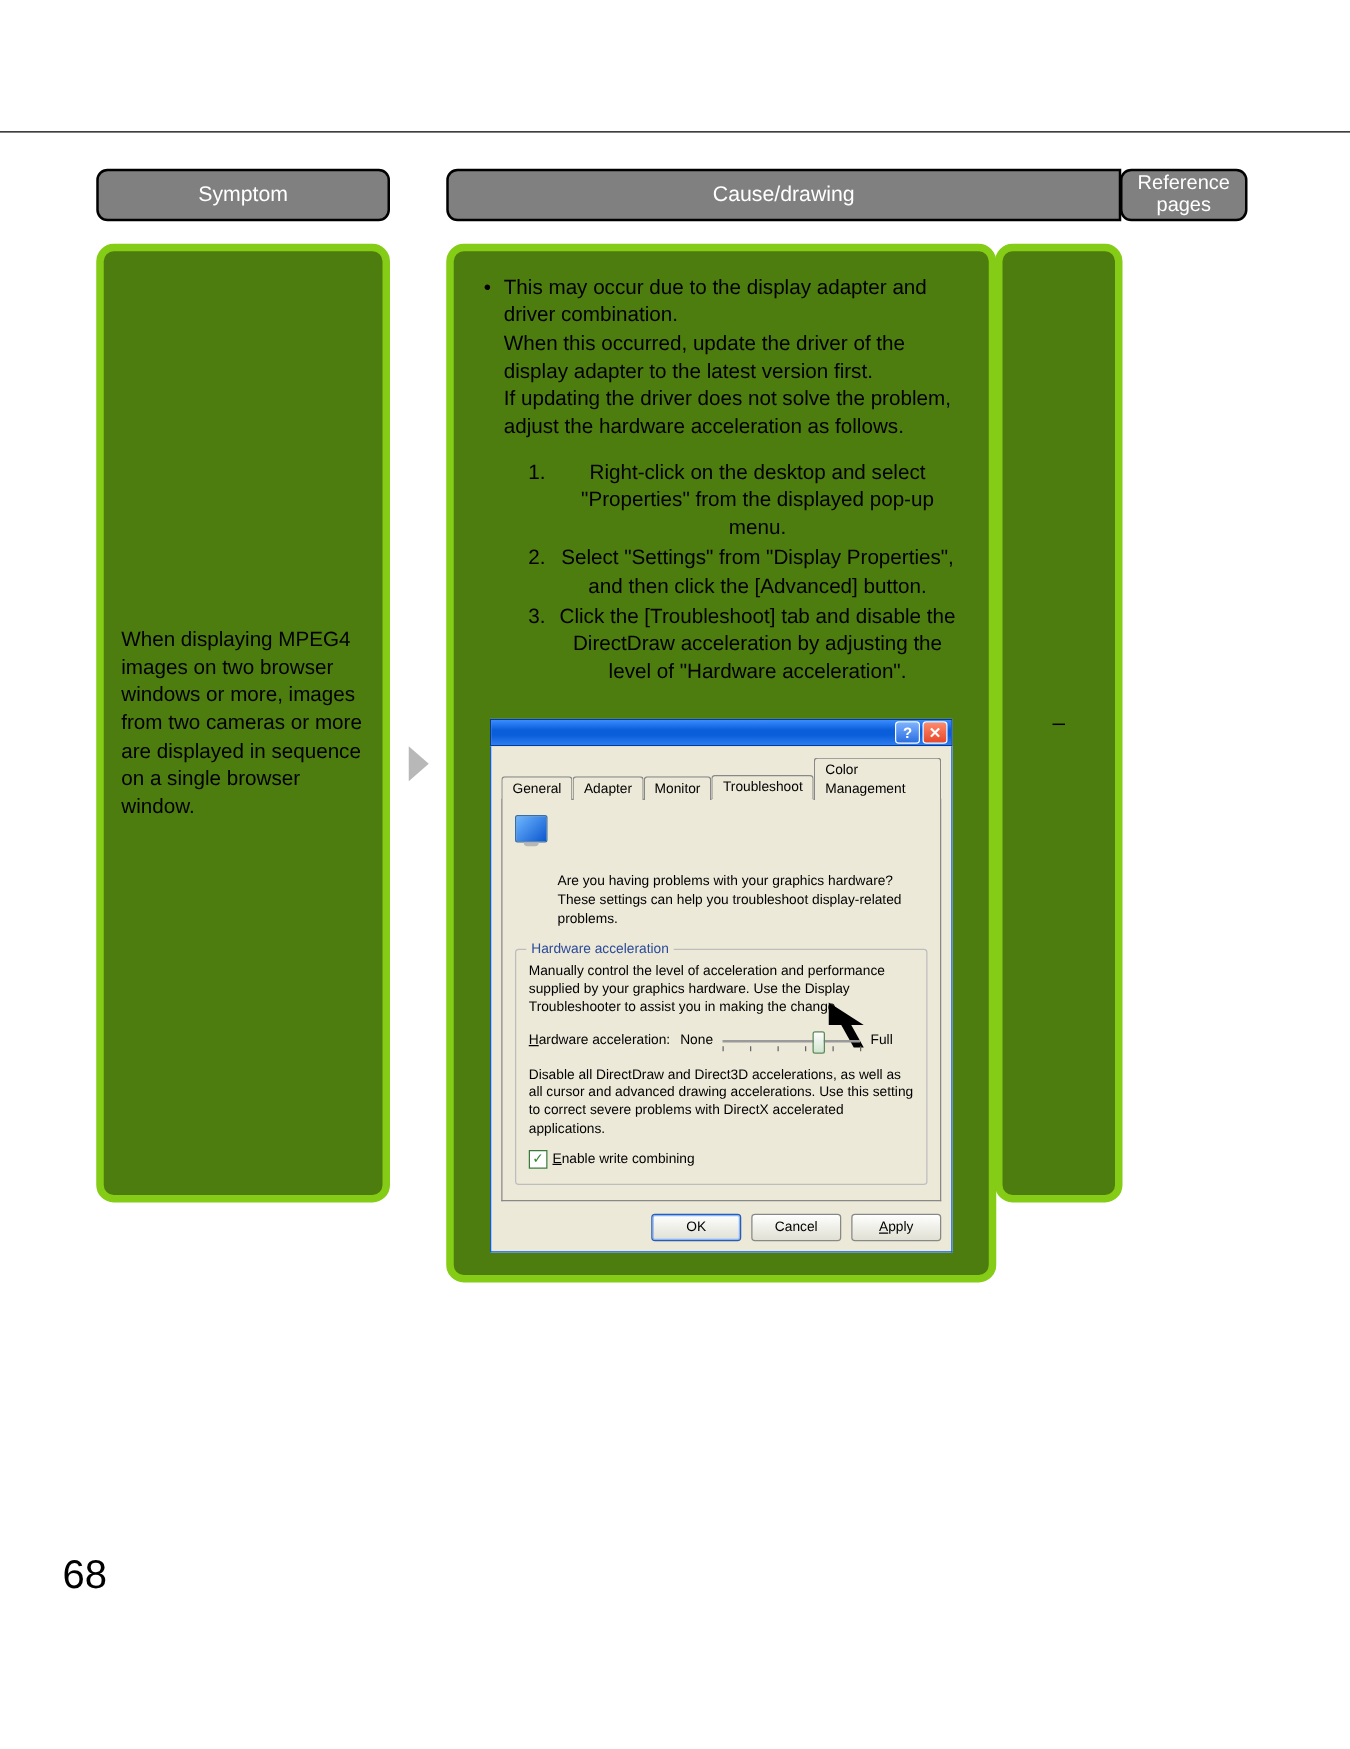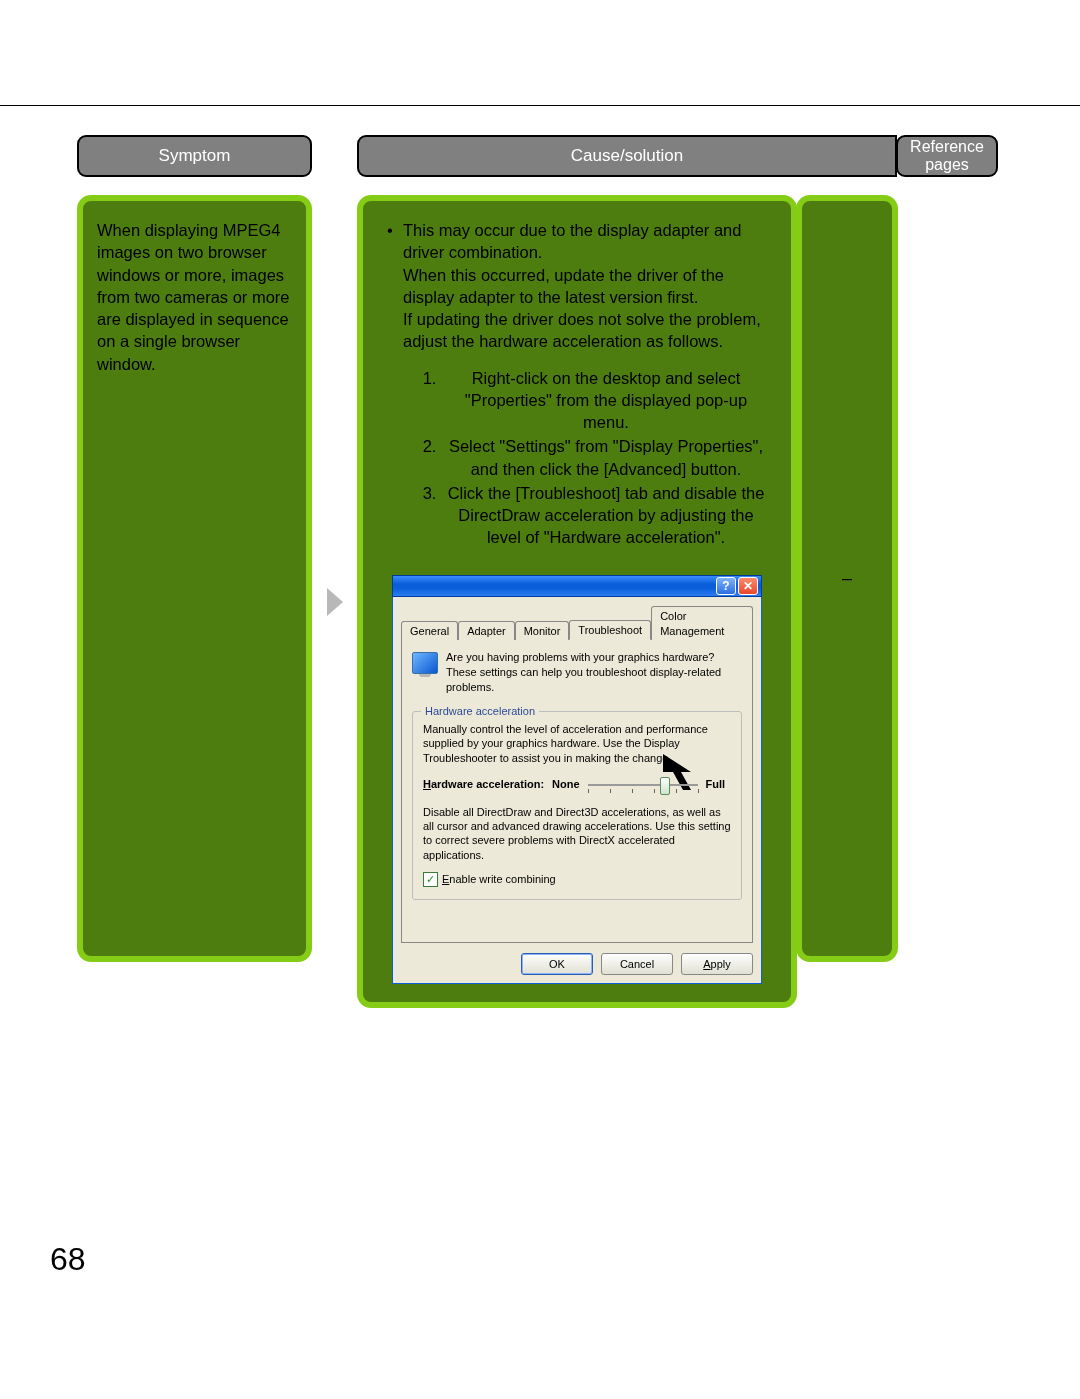--- a/index.html
+++ b/index.html
@@ -74,20 +74,21 @@
     box-sizing: border-box;
     padding: 18px 14px;
     font-size: 16.5px;
     line-height: 1.35;
     text-align: left;
     color: #000;
     background: #4d7c0f;
   }
   .cell.symptom {
     display: flex;
+    align-items: center;
     min-height: 767px;
   }
   .cell.cause {
     min-height: 767px;
     padding: 18px 14px 18px 14px;
   }
   .cell.ref {
     min-height: 767px;
     display: flex;
     align-items: center;
@@ -205,21 +206,21 @@
     position: relative;
   }
   .monitor-icon::after {
     content: "";
     position: absolute;
     bottom: -4px; left: 6px;
     width: 12px; height: 3px;
     background: #b7b7b7;
     border-radius: 0 0 4px 4px;
   }
-  .intro-text { font-size: 11px; line-height: 1.35; }
+  .intro-text { font-size: 11px; line-height: 1.35; margin-top: 48px; }
   .group {
     border: 1px solid #bdbdbd;
     border-radius: 3px;
     padding: 10px 10px 12px 10px;
     margin-top: 16px;
     position: relative;
   }
   .group-legend {
     position: absolute;
     top: -8px;
@@ -229,21 +230,20 @@
     color: #2b4a98;
     font-size: 11px;
   }
   .group-text { font-size: 11px; line-height: 1.3; margin-bottom: 10px; }
   .slider-row {
     display: flex;
     align-items: center;
     font-size: 11px;
     gap: 8px;
     margin: 4px 0 2px 0;
-    font-weight: bold;
   }
   .slider-label { white-space: nowrap; }
   .slider-none, .slider-full { font-size: 11px; }
   .slider {
     position: relative;
     width: 110px;
     height: 20px;
   }
   .slider-track {
     position: absolute;
@@ -322,21 +322,21 @@
   <div class="content">
 
     <div class="row" style="margin-bottom:18px;">
       <div class="col-symptom">
         <div class="hdr">Symptom</div>
       </div>
       <div class="col-gap"></div>
       <div class="col-cause" style="width:540px;">
 
         <div style="display:flex;">
-          <div class="hdr" style="flex:1;border-top-right-radius:0;border-bottom-right-radius:0;">Cause/solution</div>
+          <div class="hdr" style="flex:1;border-top-right-radius:0;border-bottom-right-radius:0;">Cause/drawing</div>
         </div>
       </div>
       <div class="col-ref">
         <div class="hdr two-line">Reference pages</div>
       </div>
     </div>
 
     <div class="row">
       <div class="col-symptom">
         <div class="cell symptom">

